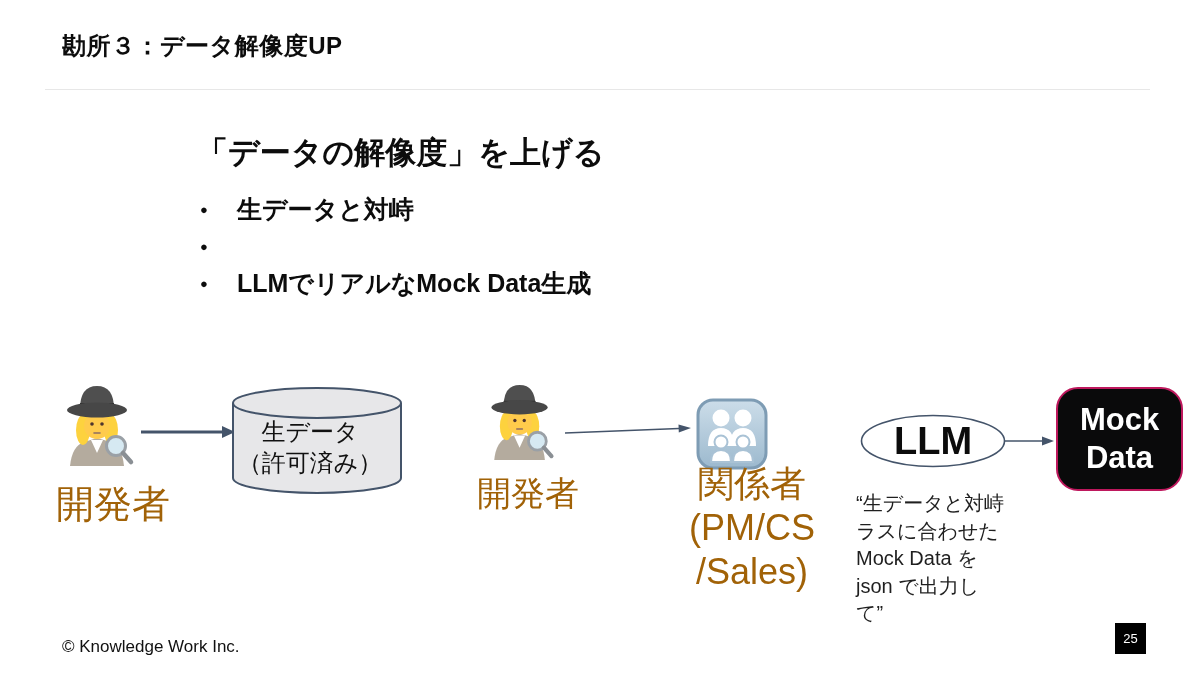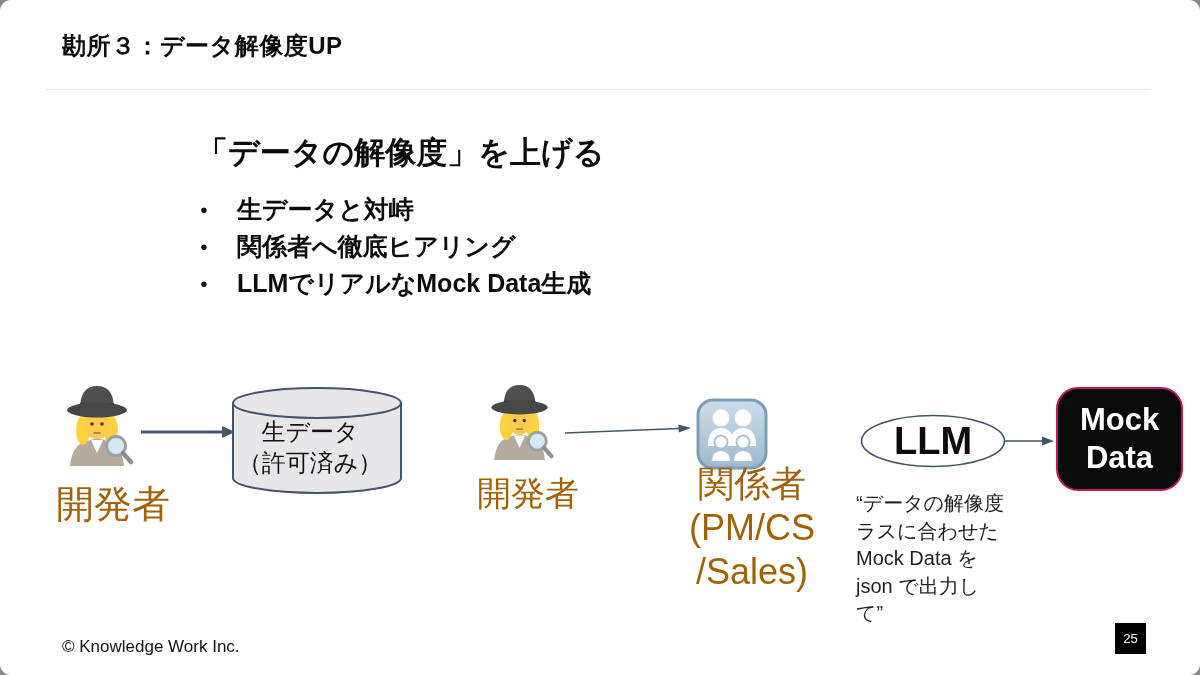--- a/index.html
+++ b/index.html
@@ -4,21 +4,20 @@
 <style>
   * { margin: 0; padding: 0; box-sizing: border-box; }
   html, body { background: #888; }
   body { font-family: "Liberation Sans", "DejaVu Sans", sans-serif; }
   .slide {
     position: relative;
     width: 1200px; height: 675px;
     background: #ffffff;
     overflow: hidden;
     margin: 0 auto;
-    border-radius: 11px;
   }
   .abs { position: absolute; }
 
   .slide-title {
     left: 62px; top: 30px;
     font-size: 24px; font-weight: 700; color: #0c0c0c;
     letter-spacing: 0.5px;
   }
   .logo {
     right: 52px; top: 36px;
@@ -103,21 +102,20 @@
   <div class="abs divider"></div>
 
   <div class="abs heading">「データの解像度」を上げる</div>
   <ul class="abs bullet-list">
     <li>
       <span class="bullet-dot">●</span>
       <span>生データと対峙</span>
     </li>
     <li>
       <span class="bullet-dot">●</span>
-      <span>関係者へ徹底ヒアリング</span>
     </li>
     <li>
       <span class="bullet-dot">●</span>
       <span>LLMでリアルなMock Data生成</span>
     </li>
   </ul>
 
   <svg class="abs" style="left:58px; top:382px;" width="80" height="84" viewBox="0 0 80 84">
 
     <path d="M12,84 Q14,64 26,60 L39,56 L53,60 Q64,64 66,84 Z" fill="#b4ab9e"></path>
@@ -203,21 +201,21 @@
   <div class="abs llm-text">LLM</div>
 
   <svg class="abs" style="left:1004px; top:434px;" width="52" height="14" viewBox="0 0 52 14">
     <line x1="0" y1="7" x2="38" y2="7" stroke="#44546a" stroke-width="1.6"></line>
     <polygon points="38,2.5 50,7 38,11.5" fill="#44546a"></polygon>
   </svg>
 
   <div class="abs mock-box">Mock
 Data</div>
 
-  <div class="abs prompt-quote">“データの解像度
+  <div class="abs prompt-quote">“生データと対峙
 ラスに合わせた
 Mock Data を
 json で出力し
 て”</div>
 
   <div class="abs footer-copyright">© Knowledge Work Inc.</div>
   <div class="abs page-badge">25</div>
 
 </div>
 

